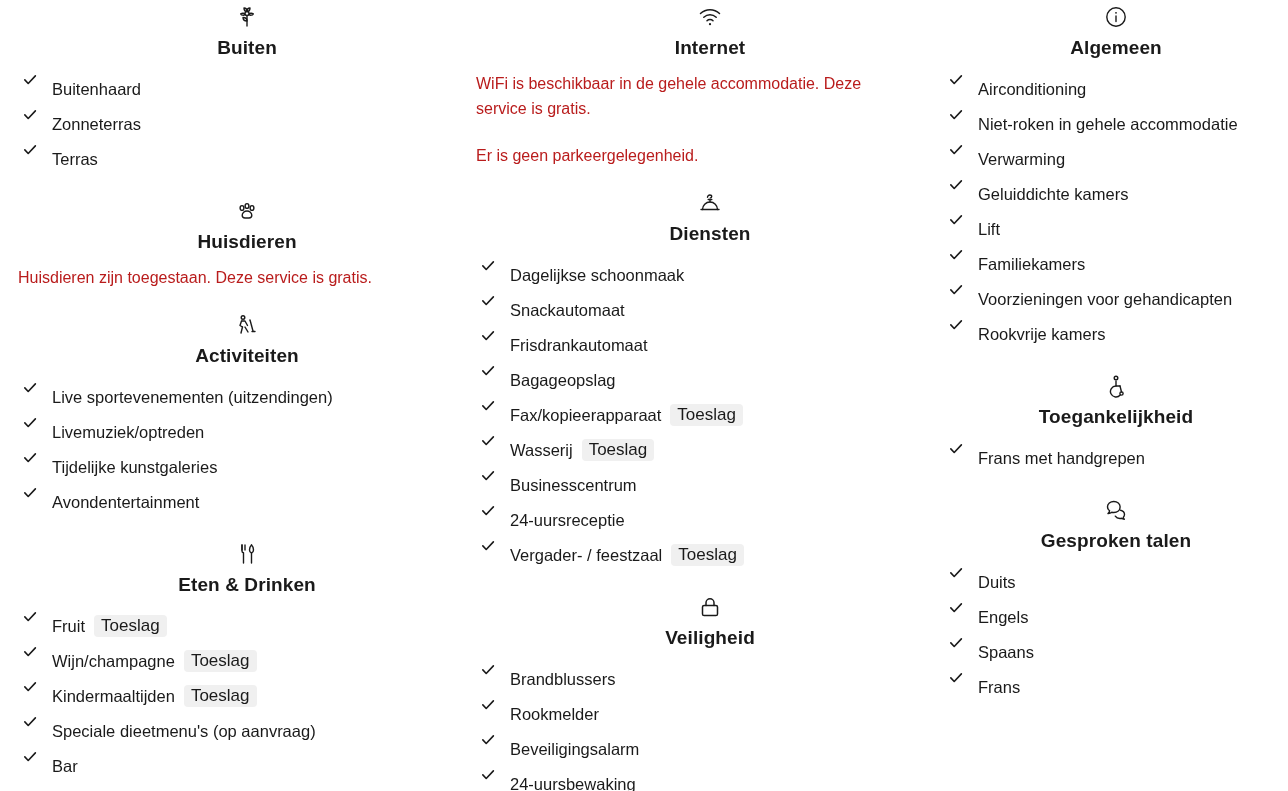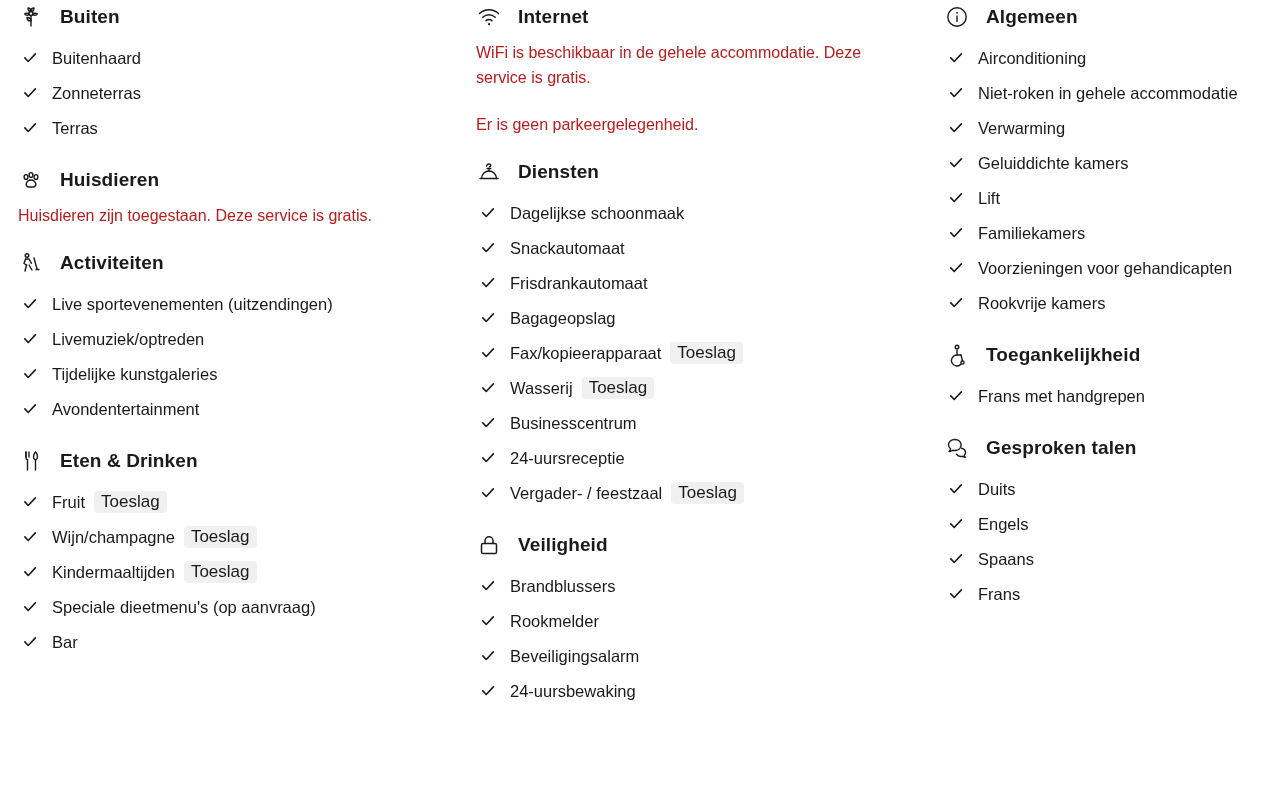--- a/index.html
+++ b/index.html
@@ -25,22 +25,23 @@
   }
   .col-1 { width: 476px; padding-left: 18px; }
   .col-2 { width: 468px; padding-left: 0px; }
   .col-3 { width: 344px; padding-left: 0px; }
 
   .group { margin-bottom: 22px; }
 
   .group-head {
     display: flex;
     align-items: center;
-    gap: 16px;
+    gap: 5px;
     margin-bottom: 10px;
+    flex-direction: column;
   }
   .group-icon {
     width: 26px;
     height: 26px;
     flex: 0 0 26px;
     display: flex;
     align-items: center;
     justify-content: center;
     color: #1a1a1a;
   }
@@ -61,21 +62,20 @@
   }
   .col-2 .group-desc { max-width: 420px; }
 
   ul.items {
     list-style: none;
     margin: 0;
     padding: 0;
   }
   ul.items li {
     display: flex;
-    align-items: center;
     gap: 14px;
     min-height: 35px;
     font-size: 16.5px;
     line-height: 22px;
   }
   .check {
     width: 16px;
     height: 16px;
     flex: 0 0 16px;
     display: flex;

